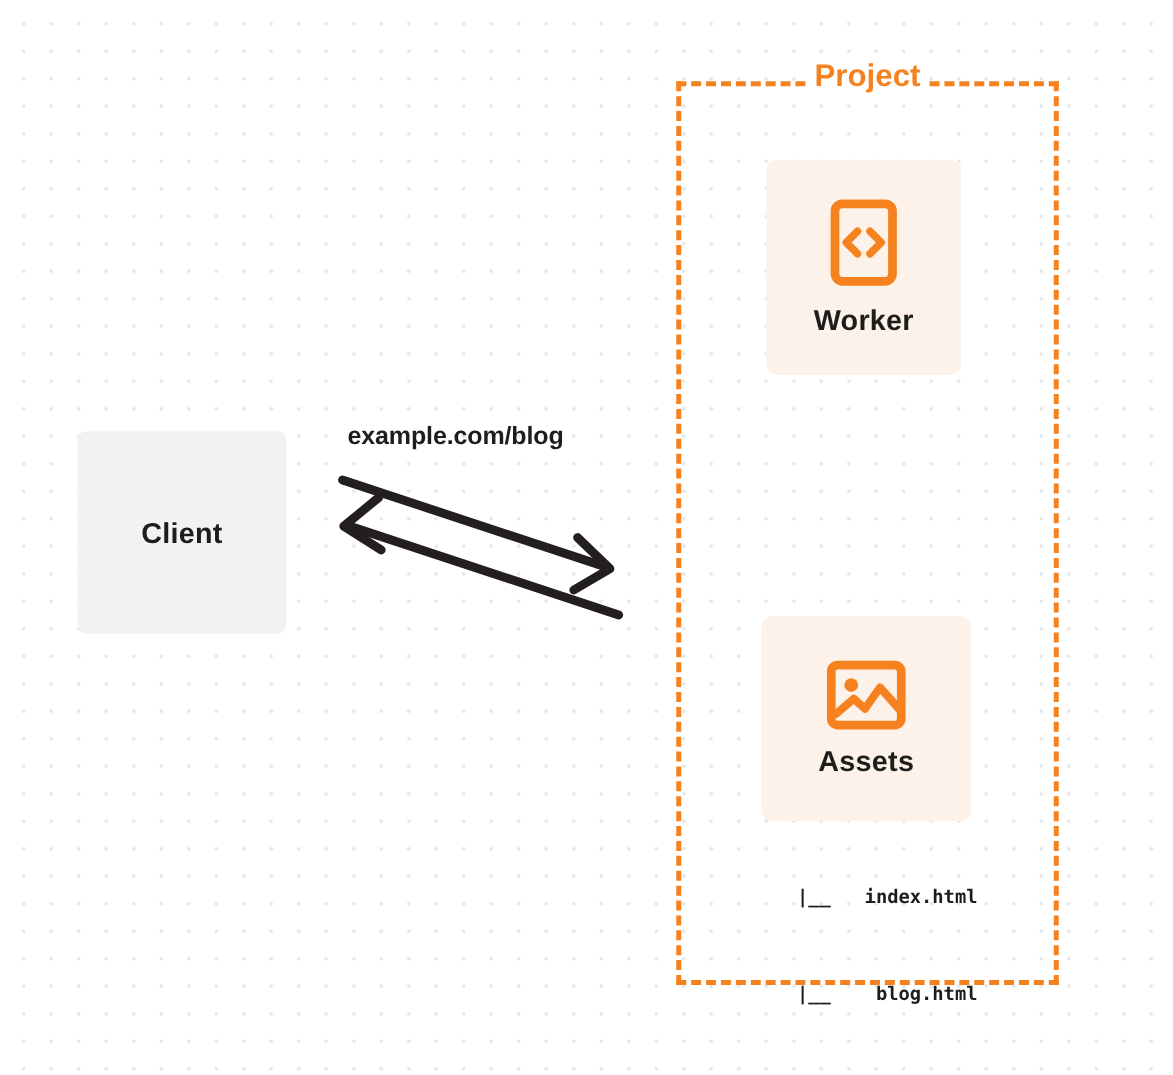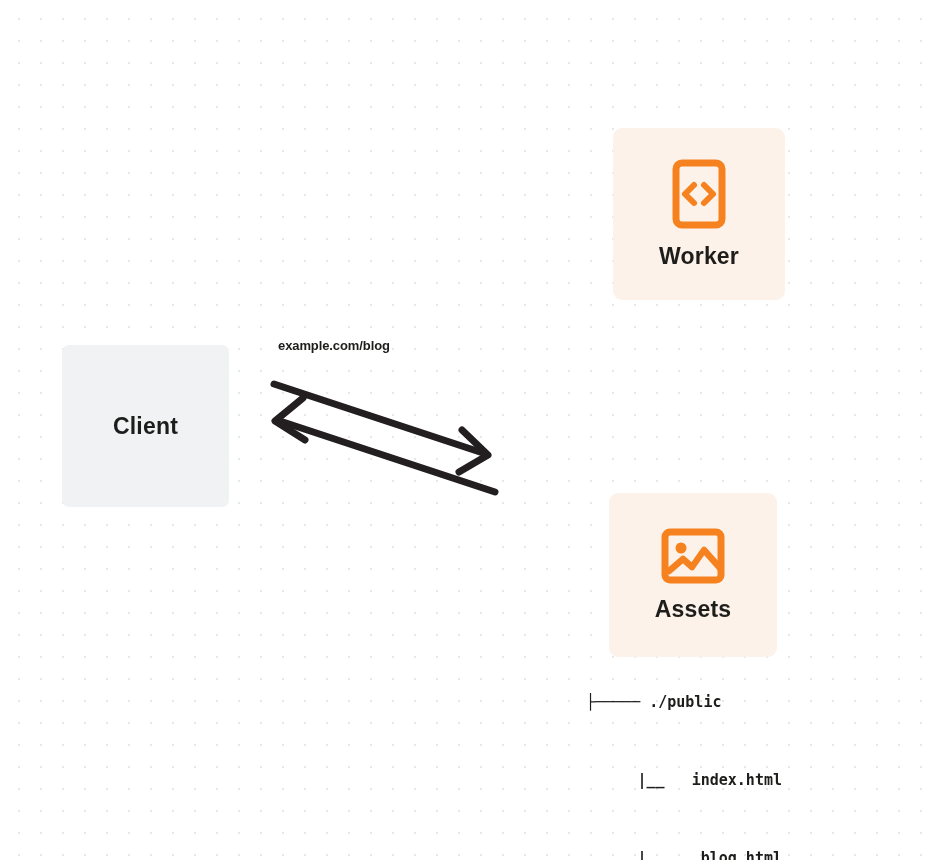--- a/index.html
+++ b/index.html
@@ -50,21 +50,21 @@
     left: 0;
     top: 0;
     width: 938px;
     height: 860px;
     pointer-events: none;
   }
   #request-url-label {
     position: absolute;
     left: 278px;
     top: 338px;
-    font-size: 13px;
+    font-size: 20px;
     font-weight: bold;
     color: #1d1d1b;
     letter-spacing: -0.1px;
     white-space: nowrap;
   }
 
   
   #project-container {
     position: absolute;
     left: 541px;
@@ -94,21 +94,21 @@
     background: #fdf2e9;
     border-radius: 9px;
     display: flex;
     flex-direction: column;
     align-items: center;
     justify-content: center;
   }
   #worker-card {
     left: 613px;
     top: 128px;
-    width: 172px;
+    width: 156px;
     height: 172px;
   }
   #assets-card {
     left: 609px;
     top: 481px;
     width: 168px;
     height: 164px;
     margin-top: 12px;
   }
   .card-icon {
@@ -164,39 +164,41 @@
     </g>
 
     <g>
       <line x1="495" y1="492" x2="283" y2="422" stroke="#231f20" stroke-width="7" stroke-linecap="round"></line>
       <polyline points="303,398 275,421 305,440" fill="none" stroke="#231f20" stroke-width="7" stroke-linecap="round" stroke-linejoin="round"></polyline>
     </g>
   </svg>
 
   <div id="request-url-label">example.com/blog</div>
 
+  <div id="project-container">
+    <div id="project-title">Project</div>
+  </div>
 
   <div id="worker-card" class="service-card">
     <svg class="card-icon" width="54" height="70" viewBox="0 0 54 70" xmlns="http://www.w3.org/2000/svg">
       <rect x="4" y="4" width="46" height="62" rx="6" ry="6" fill="none" stroke="#f6821f" stroke-width="7"></rect>
       <polyline points="22,26 13,35 22,44" fill="none" stroke="#f6821f" stroke-width="6" stroke-linecap="round" stroke-linejoin="round"></polyline>
       <polyline points="32,26 41,35 32,44" fill="none" stroke="#f6821f" stroke-width="6" stroke-linecap="round" stroke-linejoin="round"></polyline>
     </svg>
     <span class="card-label">Worker</span>
   </div>
 
   <div id="assets-card" class="service-card">
     <svg class="card-icon" width="64" height="56" viewBox="0 0 64 56" xmlns="http://www.w3.org/2000/svg">
       <rect x="4" y="4" width="56" height="48" rx="5" ry="5" fill="none" stroke="#f6821f" stroke-width="7"></rect>
       <circle cx="20" cy="20" r="5.5" fill="#f6821f"></circle>
       <polyline points="8,43 22,31 31,39 43,22 59,40" fill="none" stroke="#f6821f" stroke-width="6.5" stroke-linecap="round" stroke-linejoin="round"></polyline>
     </svg>
     <span class="card-label">Assets</span>
   </div>
 
   <div id="assets-file-tree">
-    <span class="tree-row root-row">├───── ./public</span>
     <span class="tree-row child-row">|__   index.html</span>
     <span class="tree-row child-row">|__    blog.html</span>
     
   </div>
 
 </div>
 
 </body></html>

